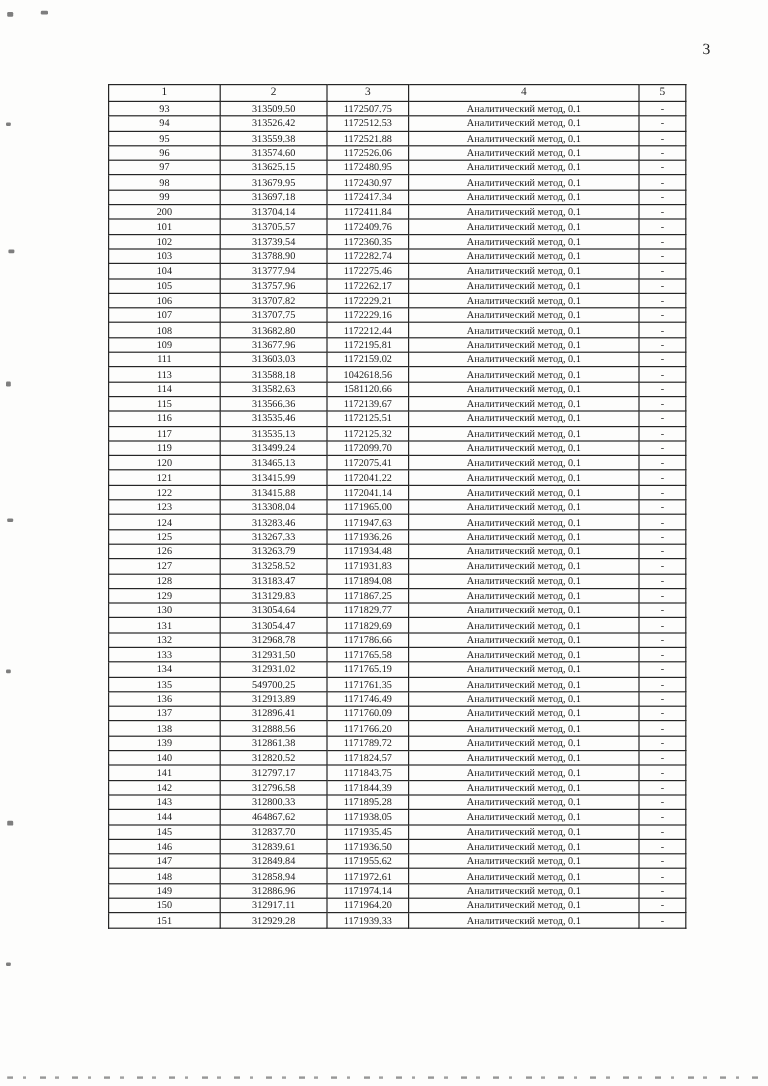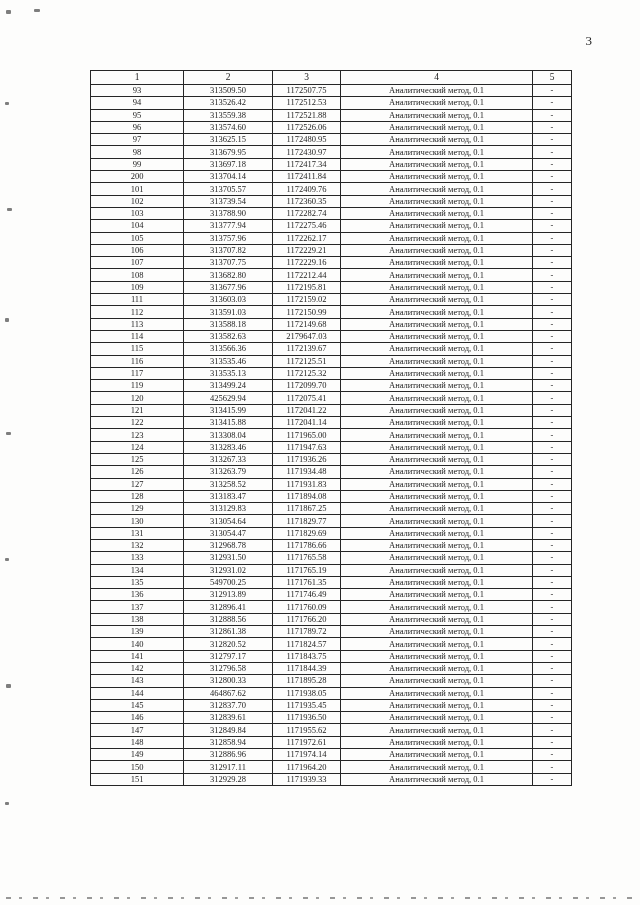--- a/index.html
+++ b/index.html
@@ -217,37 +217,30 @@
           <td>-</td>
         </tr>
         <tr>
           <td>111</td>
           <td>313603.03</td>
           <td>1172159.02</td>
           <td>Аналитический метод, 0.1</td>
           <td>-</td>
         </tr>
         <tr>
-          <td>112</td>
-          <td>313591.03</td>
-          <td>1172150.99</td>
-          <td>Аналитический метод, 0.1</td>
-          <td>-</td>
-        </tr>
-        <tr>
           <td>113</td>
           <td>313588.18</td>
-          <td>1172149.68</td>
+          <td>1042618.56</td>
           <td>Аналитический метод, 0.1</td>
           <td>-</td>
         </tr>
         <tr>
           <td>114</td>
           <td>313582.63</td>
-          <td>2179647.03</td>
+          <td>1581120.66</td>
           <td>Аналитический метод, 0.1</td>
           <td>-</td>
         </tr>
         <tr>
           <td>115</td>
           <td>313566.36</td>
           <td>1172139.67</td>
           <td>Аналитический метод, 0.1</td>
           <td>-</td>
         </tr>
@@ -267,21 +260,21 @@
         </tr>
         <tr>
           <td>119</td>
           <td>313499.24</td>
           <td>1172099.70</td>
           <td>Аналитический метод, 0.1</td>
           <td>-</td>
         </tr>
         <tr>
           <td>120</td>
-          <td>425629.94</td>
+          <td>313465.13</td>
           <td>1172075.41</td>
           <td>Аналитический метод, 0.1</td>
           <td>-</td>
         </tr>
         <tr>
           <td>121</td>
           <td>313415.99</td>
           <td>1172041.22</td>
           <td>Аналитический метод, 0.1</td>
           <td>-</td>

